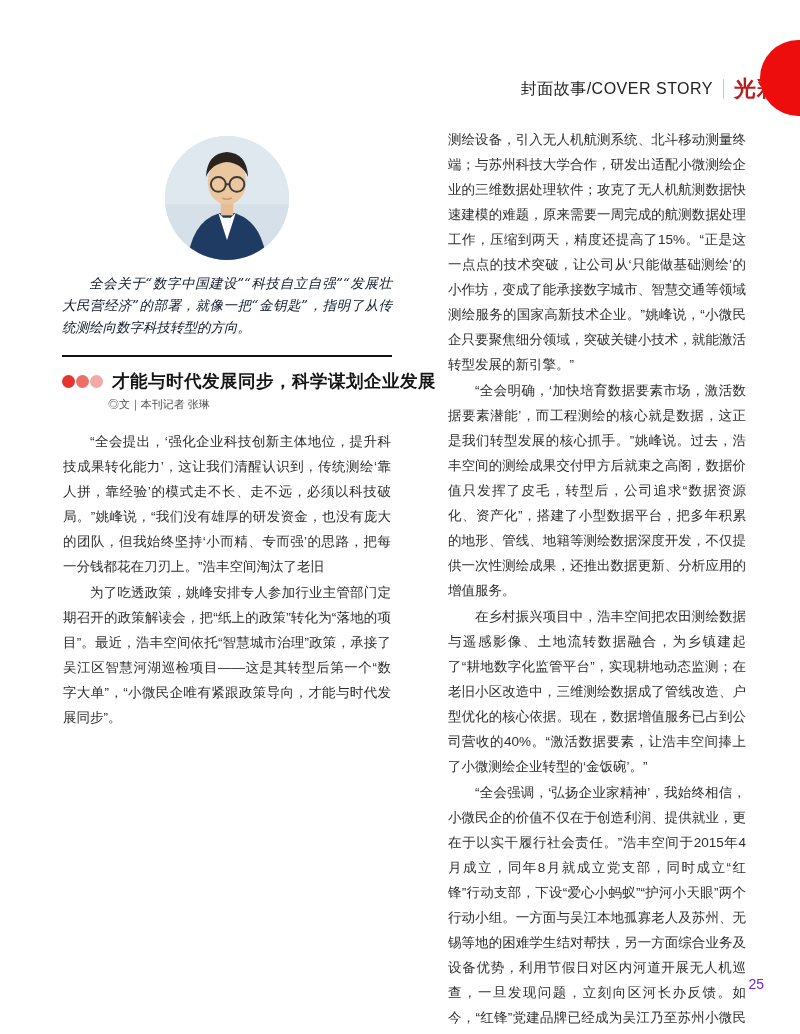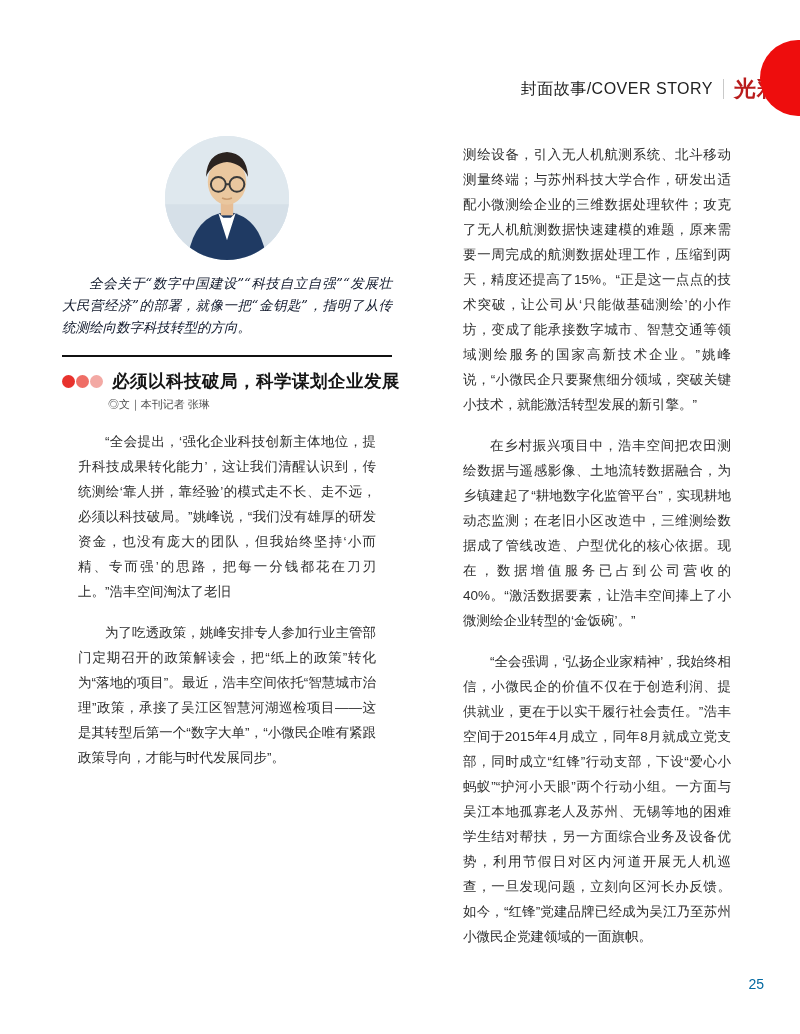--- a/index.html
+++ b/index.html
@@ -73,29 +73,29 @@
   .byline{
     margin:5px 0 0 46px;
     font-size:11px;color:#4d4d4d;
   }
   
   .body-text{
     font-size:13.5px;line-height:25px;color:#2e2e2e;
     text-align:justify;
   }
   .col-left .body-text{margin-top:17px;}
-  .body-text p{margin:16px;text-indent:2em;}
+  .body-text p{margin:1px;text-indent:2em;}
   .body-text p.cont{text-indent:0;}
   .col-right{
     position:absolute;left:447px;top:126px;width:300px;
   }
   
   .page-number{
     position:absolute;top:976px;right:60px;
-    font-size:14px;color:#0369a1;
+    font-size:14px;color:#6d28d9;
   }
 </style>
 </head>
 <body>
 
 <div class="page">
 
   <div class="header">
     <span class="section-label">封面故事/COVER STORY</span>
     <span class="hdr-divider"></span>
@@ -126,31 +126,32 @@
     </div>
 
     <hr class="rule">
 
     <div class="title-row">
       <span class="dots">
           <i></i>
           <i></i>
           <i></i>
         </span>
-      <h1 class="article-title">必须以科技破局，科学谋划企业发展</h1>
+      <h1 class="article-title">才能与时代发展同步，科学谋划企业发展</h1>
     </div>
     <div class="byline">◎文｜本刊记者 张琳</div>
 
     <div class="body-text">
         <p>“全会提出，‘强化企业科技创新主体地位，提升科技成果转化能力’，这让我们清醒认识到，传统测绘‘靠人拼，靠经验’的模式走不长、走不远，必须以科技破局。”姚峰说，“我们没有雄厚的研发资金，也没有庞大的团队，但我始终坚持‘小而精、专而强’的思路，把每一分钱都花在刀刃上。”浩丰空间淘汰了老旧</p>
         <p>为了吃透政策，姚峰安排专人参加行业主管部门定期召开的政策解读会，把“纸上的政策”转化为“落地的项目”。最近，浩丰空间依托“智慧城市治理”政策，承接了吴江区智慧河湖巡检项目——这是其转型后第一个“数字大单”，“小微民企唯有紧跟政策导向，才能与时代发展同步”。</p>
       </div>
   </div>
 
   <div class="col-right body-text">
       <p class="cont">测绘设备，引入无人机航测系统、北斗移动测量终端；与苏州科技大学合作，研发出适配小微测绘企业的三维数据处理软件；攻克了无人机航测数据快速建模的难题，原来需要一周完成的航测数据处理工作，压缩到两天，精度还提高了15%。“正是这一点点的技术突破，让公司从‘只能做基础测绘’的小作坊，变成了能承接数字城市、智慧交通等领域测绘服务的国家高新技术企业。”姚峰说，“小微民企只要聚焦细分领域，突破关键小技术，就能激活转型发展的新引擎。”</p>
+      <p>“全会明确，‘加快培育数据要素市场，激活数据要素潜能’，而工程测绘的核心就是数据，这正是我们转型发展的核心抓手。”姚峰说。过去，浩丰空间的测绘成果交付甲方后就束之高阁，数据价值只发挥了皮毛，转型后，公司追求“数据资源化、资产化”，搭建了小型数据平台，把多年积累的地形、管线、地籍等测绘数据深度开发，不仅提供一次性测绘成果，还推出数据更新、分析应用的增值服务。</p>
       <p>在乡村振兴项目中，浩丰空间把农田测绘数据与遥感影像、土地流转数据融合，为乡镇建起了“耕地数字化监管平台”，实现耕地动态监测；在老旧小区改造中，三维测绘数据成了管线改造、户型优化的核心依据。现在，数据增值服务已占到公司营收的40%。“激活数据要素，让浩丰空间捧上了小微测绘企业转型的‘金饭碗’。”</p>
       <p>“全会强调，‘弘扬企业家精神’，我始终相信，小微民企的价值不仅在于创造利润、提供就业，更在于以实干履行社会责任。”浩丰空间于2015年4月成立，同年8月就成立党支部，同时成立“红锋”行动支部，下设“爱心小蚂蚁”“护河小天眼”两个行动小组。一方面与吴江本地孤寡老人及苏州、无锡等地的困难学生结对帮扶，另一方面综合业务及设备优势，利用节假日对区内河道开展无人机巡查，一旦发现问题，立刻向区河长办反馈。如今，“红锋”党建品牌已经成为吴江乃至苏州小微民企党建领域的一面旗帜。</p>
     </div>
 
   <div class="page-number">25</div>
 
 </div>
 
 </body></html>

